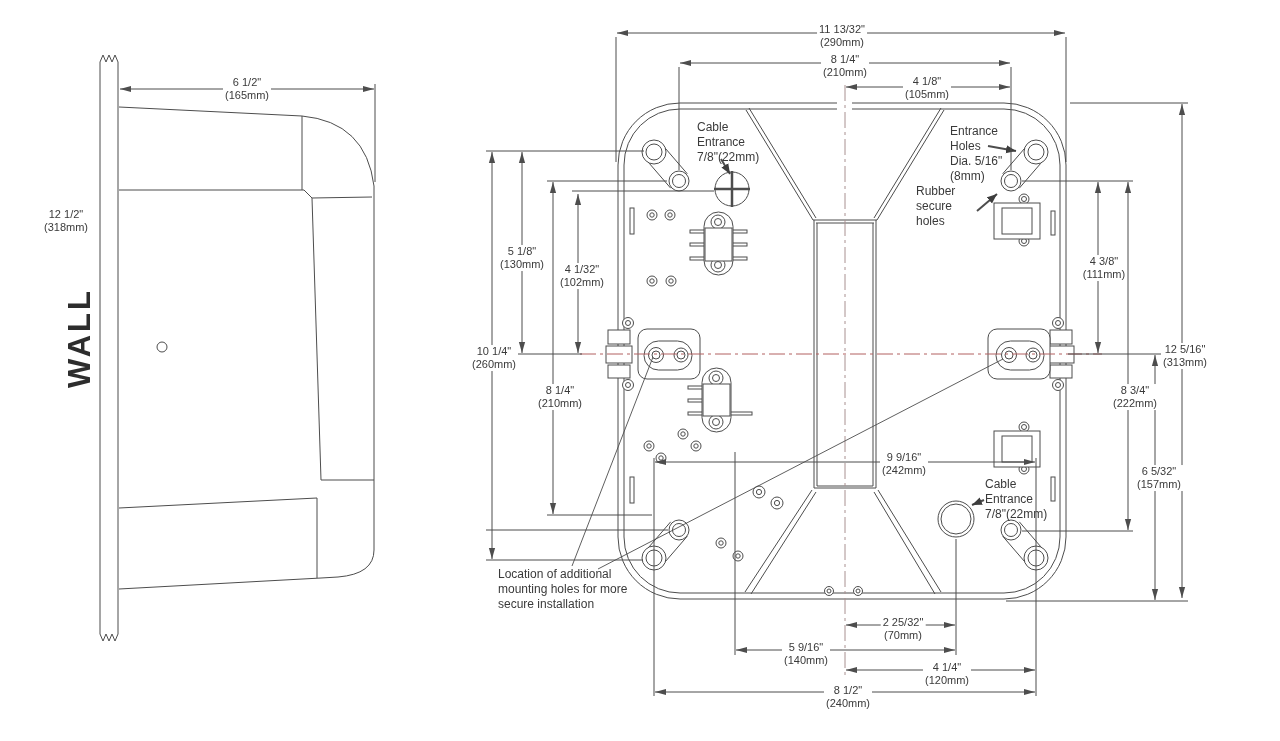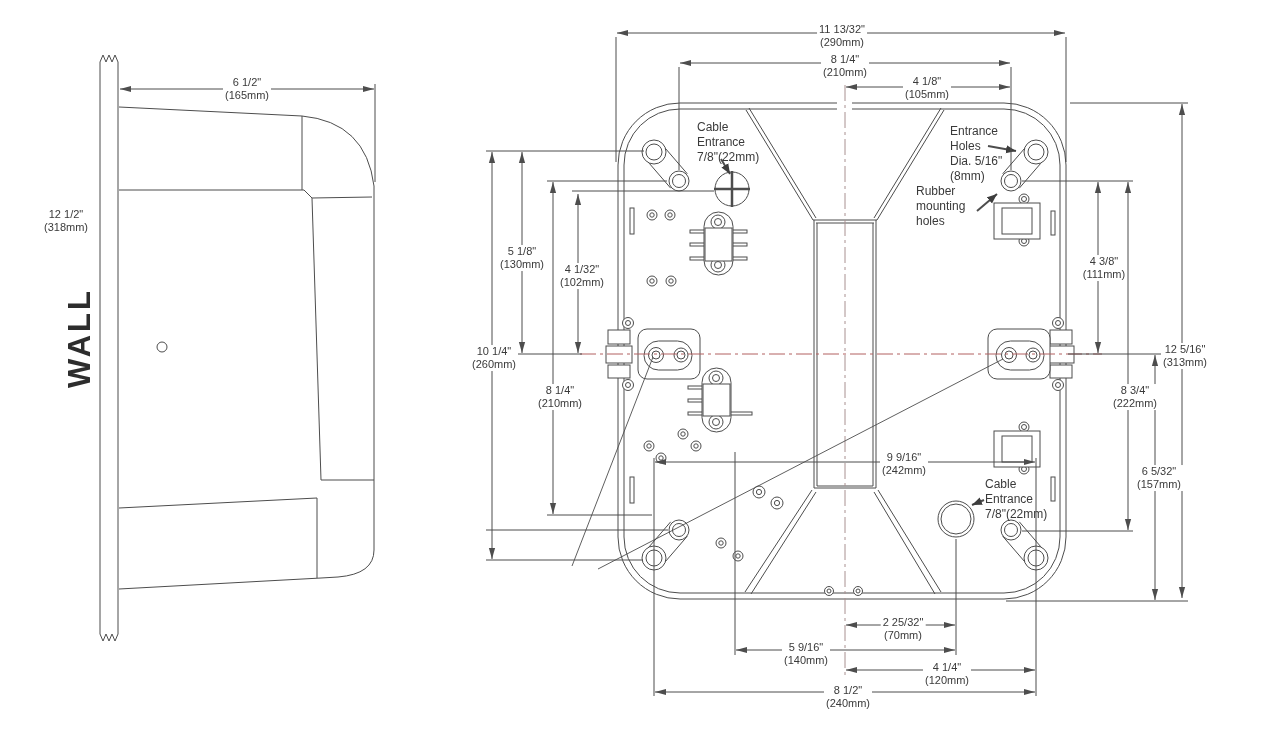--- a/index.html
+++ b/index.html
@@ -379,22 +379,27 @@
   <span>7/8"(22mm)</span>
 </div>
 <div class="note" style="left:950px;top:124px">
   <span>Entrance</span>
   <span>Holes</span>
   <span>Dia. 5/16"</span>
   <span>(8mm)</span>
 </div>
 <div class="note" style="left:916px;top:184px">
   <span>Rubber</span>
-  <span>mounting</span>
+  <span>secure</span>
   <span>holes</span>
 </div>
 <div class="note" style="left:985px;top:477px">
   <span>Cable</span>
   <span>Entrance</span>
   <span>7/8"(22mm)</span>
 </div>
+<div class="note" style="left:498px;top:567px">
+  <span>Location of additional</span>
+  <span>mounting holes for more</span>
+  <span>secure installation</span>
+</div>
 
 </div>
 
 </body></html>

